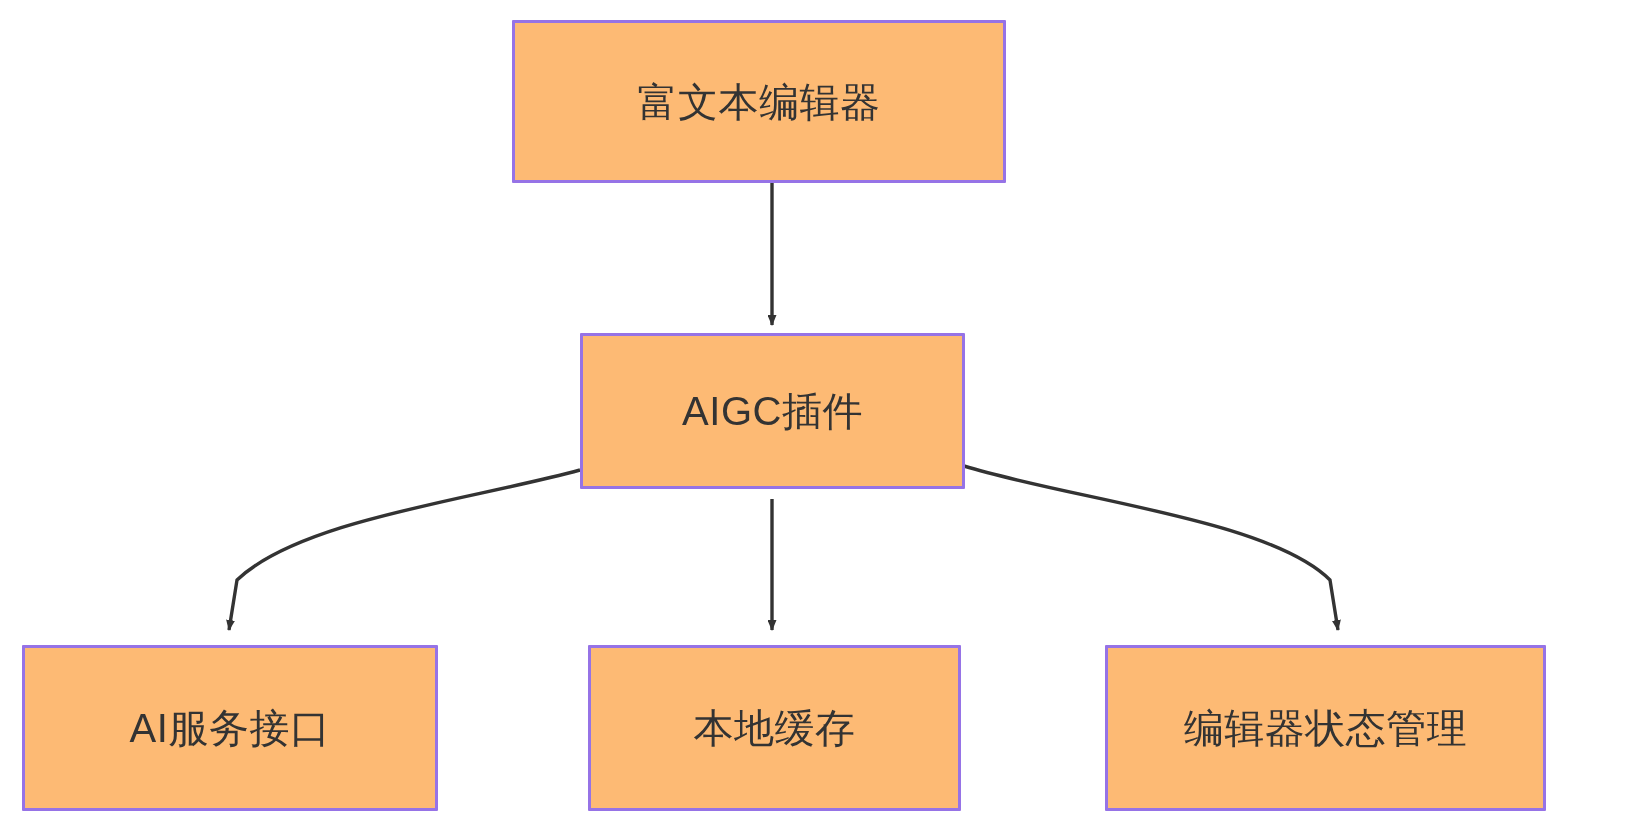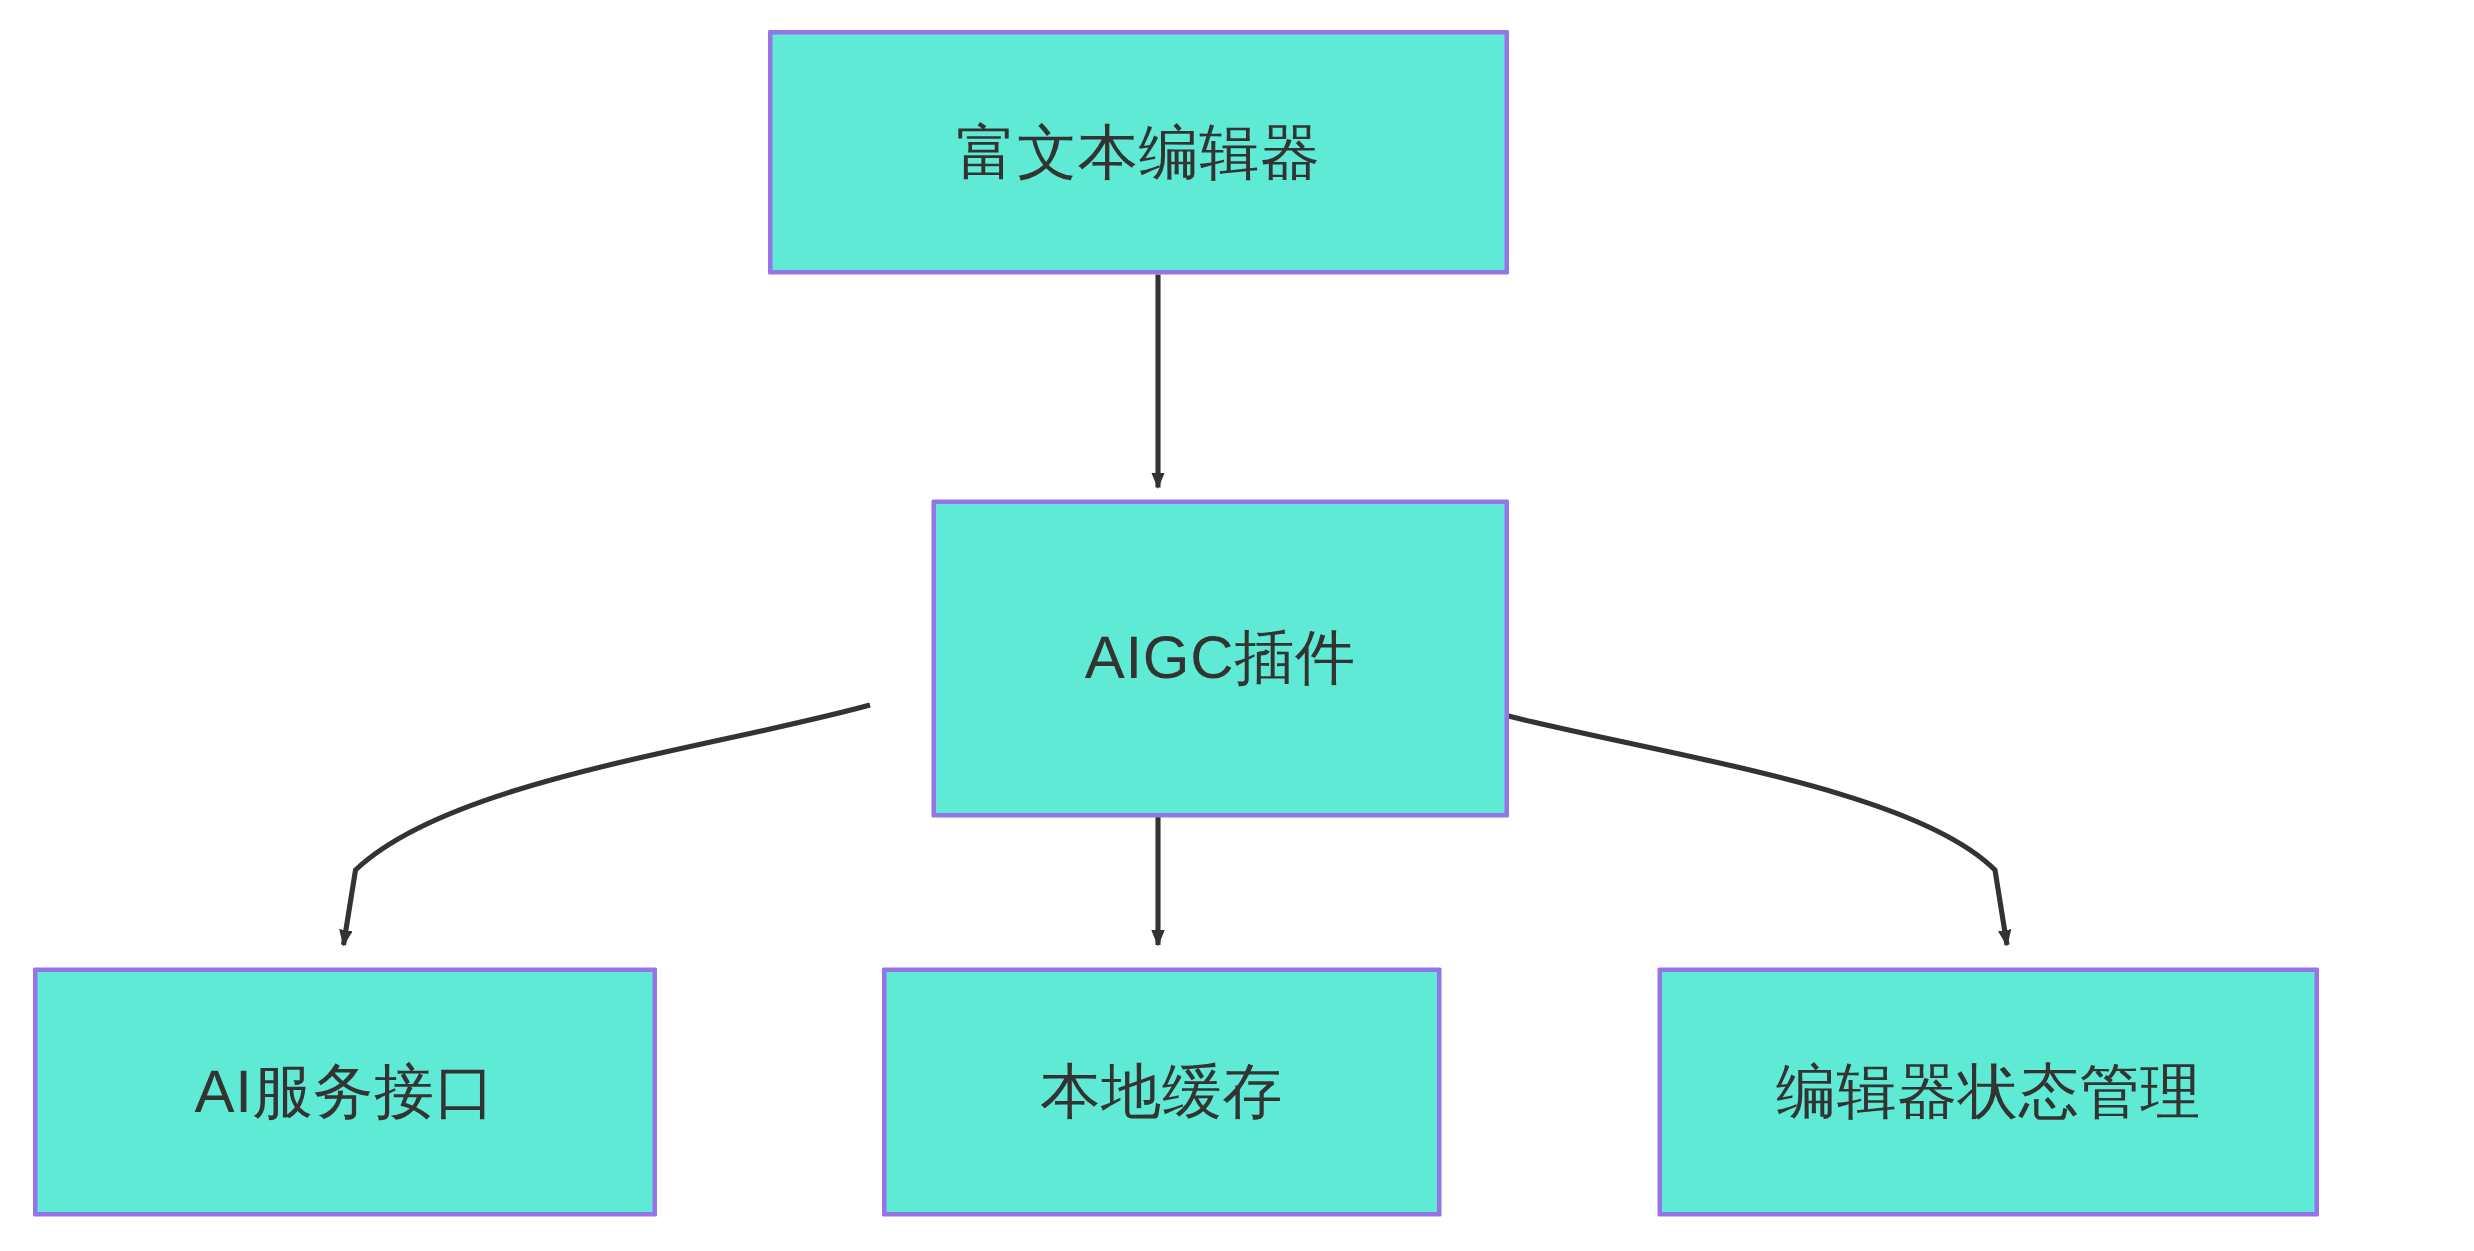--- a/index.html
+++ b/index.html
@@ -25,40 +25,40 @@
     width: 1649px;
     height: 834px;
     pointer-events: none;
   }
   .flow-node {
     position: absolute;
     box-sizing: border-box;
     display: flex;
     align-items: center;
     justify-content: center;
-    background: #5eead4;
+    background: #fdba74;
     border: 3px solid #9673e6;
     border-radius: 1px;
     color: #333333;
     z-index: 2;
   }
   .flow-node .node-label {
     font-size: 40px;
     line-height: 1.15;
     letter-spacing: 0.5px;
     color: #333333;
     white-space: nowrap;
     font-weight: 400;
   }
   
   #node-rich-text-editor {
     left: 512px;  top: 20px;  width: 494px;  height: 163px;
   }
   #node-aigc-plugin {
-    left: 580px;  top: 333px; width: 385px;  height: 212px; margin-left: 41px;
+    left: 580px;  top: 333px; width: 385px;  height: 156px;
   }
   #node-ai-service-api {
     left: 22px;   top: 645px; width: 416px;  height: 166px;
   }
   #node-local-cache {
     left: 588px;  top: 645px; width: 373px;  height: 166px;
   }
   #node-editor-state-mgmt {
     left: 1105px; top: 645px; width: 441px;  height: 166px;
   }

